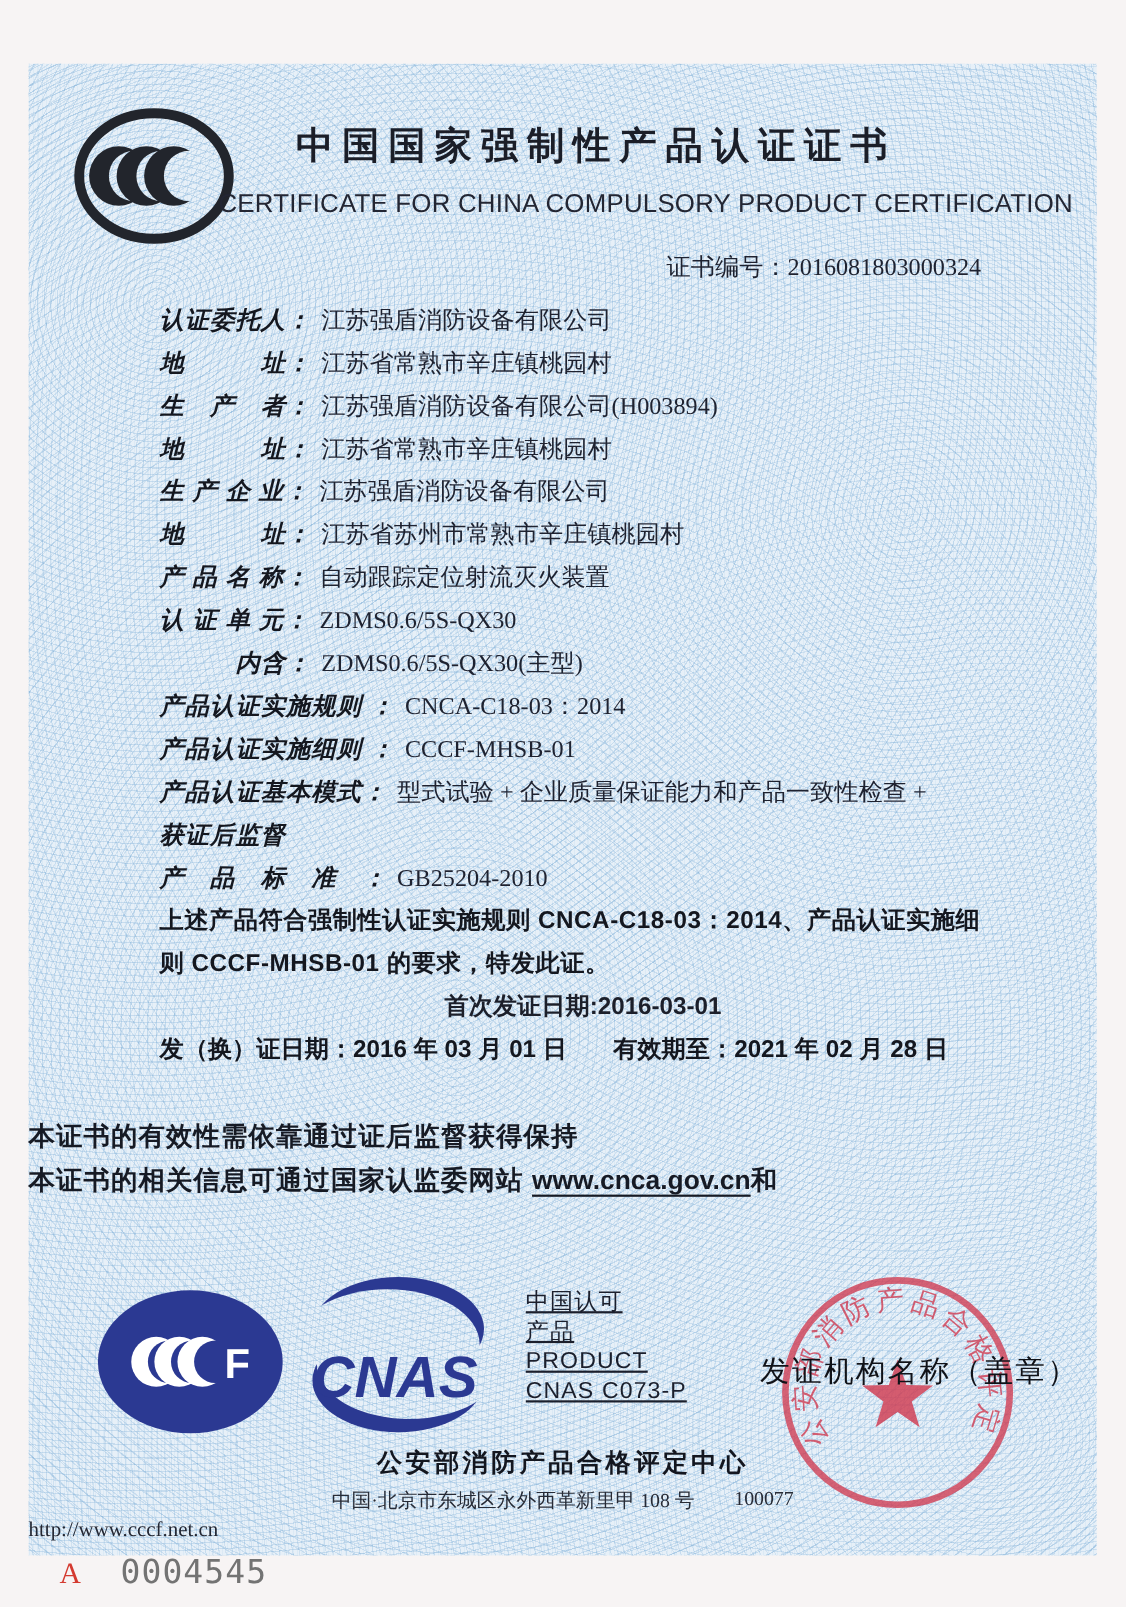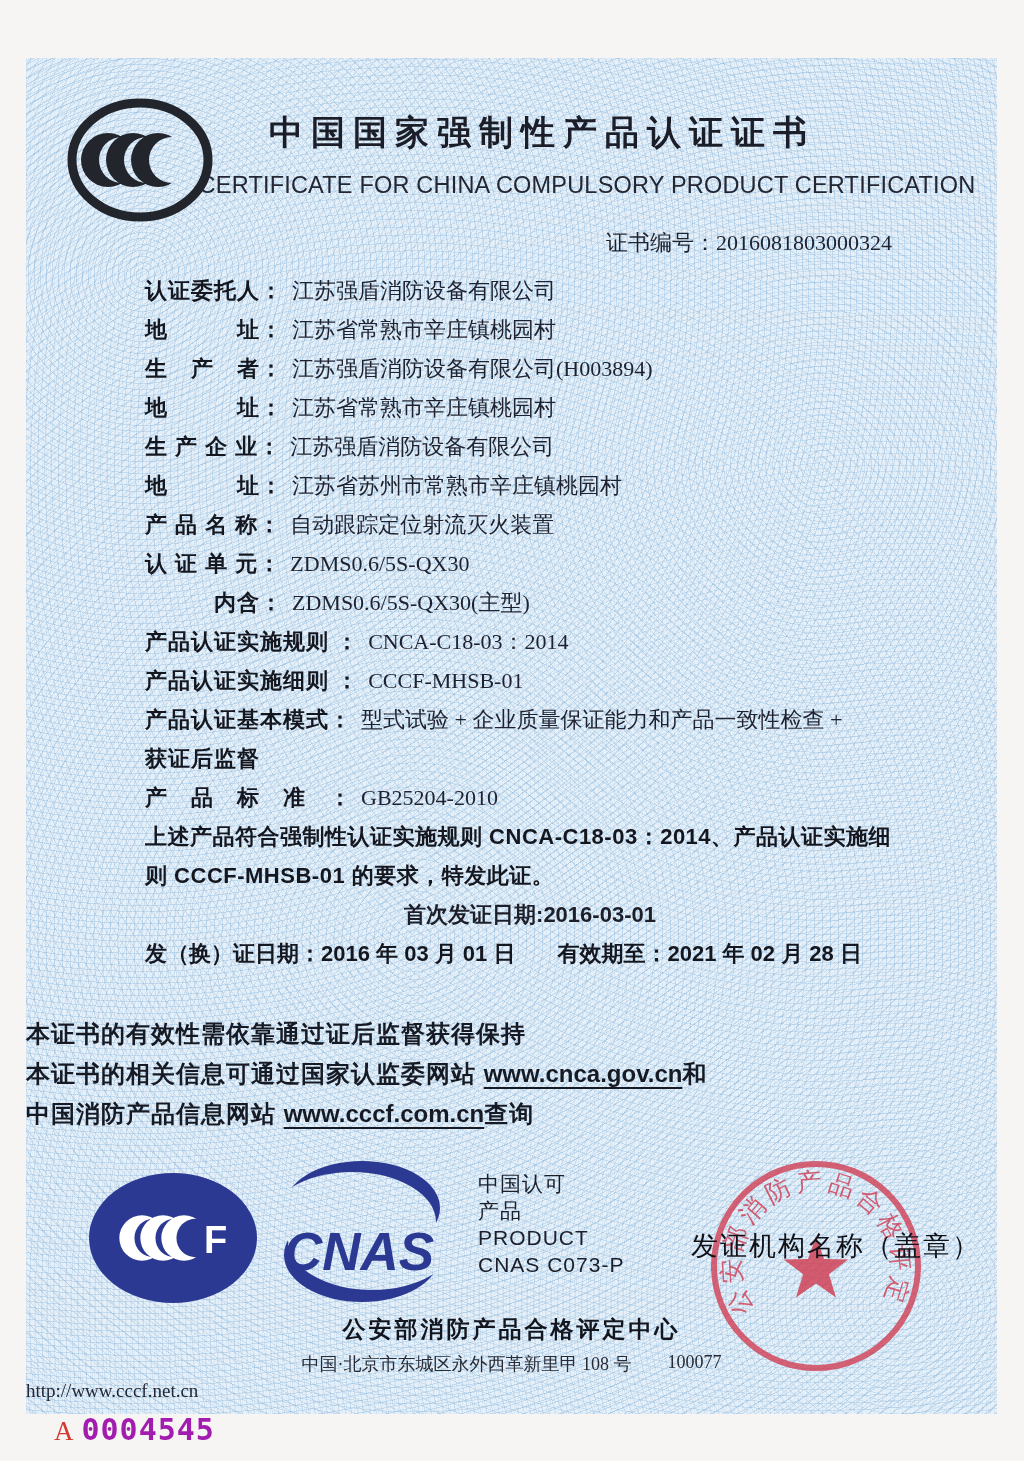--- a/index.html
+++ b/index.html
@@ -35,47 +35,47 @@
     font-size:23.5px; font-weight:400; letter-spacing:0.2px; white-space:nowrap;
     color:#232633; transform-origin:center; 
   }
   .cert-no {
     left:580px; top:170px; font-size:22px; white-space:nowrap;
     font-family:"Liberation Serif", serif; color:#1e2230;
   }
   
   .rows { left:119px; top:213px; width:770px; }
   .row { height:39px; line-height:39px; white-space:nowrap; font-size:22px; }
-  .row .lbl { font-weight:700; letter-spacing:1px; color:#14171f; font-family:"Liberation Sans", sans-serif; }
+  .row .lbl { font-weight:700; letter-spacing:1px; color:#14171f; font-family:"Liberation Sans", sans-serif;font-style:italic; }
   .row .val { font-family:"Liberation Serif", serif; margin-left:9px; color:#1e2230; }
   .row.stmt { font-weight:700; letter-spacing:0.5px; color:#14171f; }
   .row.center { text-align:center; font-weight:700; }
   .row.dates { font-weight:700; color:#14171f; }
   .row.dates .gap { display:inline-block; width:42px; }
   
   .notices { left:0; top:956px; width:971px; }
   .notice-line { height:40px; line-height:40px; font-size:24px; font-weight:700; color:#161a24; letter-spacing:1px; }
   .notice-line .url { font-weight:600; text-decoration:underline; text-underline-offset:5px; letter-spacing:0; }
   
-  .acc-text { left:452px; top:1112px; font-size:21px; line-height:27px; color:#1b1f2c; letter-spacing:1px; }
+  .acc-text { left:452px; top:1112px; font-size:21px; line-height:27px; color:#1b1f2c; letter-spacing:1px;text-decoration:underline; }
   .stamp-caption {
     left:655px; top:1170px; width:300px;
     font-family:"Liberation Serif", serif; font-size:27px; letter-spacing:2px;
     color:#101218; z-index:5; white-space:nowrap;text-align:right;
   }
   
   .footer-org { left:0; top:1256px; width:971px; text-align:center; font-size:23px; font-weight:700; letter-spacing:3px; color:#13161f; }
   .footer-addr { left:0; top:1294px; width:971px; display:flex; justify-content:center; gap:36px;
     font-family:"Liberation Serif", serif; font-size:18px; color:#272b36; }
   .footer-web { left:0; top:1322px; width:971px; text-align:left;
     font-family:"Liberation Serif", serif; font-size:19px; color:#232733; }
   
   .serial { left:54px; top:1412px; white-space:nowrap; }
   .serial .pre { font-family:"Liberation Serif", serif; font-size:27px; color:#d43a30; margin-right:8px; }
-  .serial .dig { font-family:"DejaVu Sans Mono", monospace; font-weight:700; font-size:30px; color:#a21caf; letter-spacing:1px; }
+  .serial .dig { font-family:"DejaVu Sans Mono", monospace; font-weight:400; font-size:30px; color:#737373; letter-spacing:1px;margin-left:28px; }
   svg text { font-family:"Liberation Sans", sans-serif; }
 </style>
 </head>
 <body>
 
 <div class="page">
   <div class="cert">
 
     <svg class="abs" style="left:38px; top:38px;" width="152" height="128" viewBox="0 0 152 128" aria-hidden="true">
       <defs>
@@ -149,23 +149,20 @@
       <div class="row dates">
         <span>发（换）证日期：2016 年 03 月 01 日</span><span class="gap"></span><span>有效期至：2021 年 02 月 28 日</span>
       </div>
     </div>
 
     <div class="abs notices">
       <div class="notice-line">本证书的有效性需依靠通过证后监督获得保持</div>
       <div class="notice-line">
         <span>本证书的相关信息可通过国家认监委网站 </span><span class="url">www.cnca.gov.cn</span><span>和</span>
       </div>
-      <div class="notice-line">
-        <span>中国消防产品信息网站 </span><span class="url">www.cccf.com.cn</span><span>查询</span>
-      </div>
     </div>
 
     <svg class="abs" style="left:60px; top:1112px;" width="174" height="136" viewBox="0 0 174 136" aria-hidden="true">
       <ellipse cx="87" cy="68" rx="84" ry="65" fill="#2b3992"></ellipse>
       <use href="#cres" transform="translate(56,68) scale(0.84)" fill="#ffffff"></use>
       <use href="#cres" transform="translate(77,68) scale(0.84)" fill="#ffffff"></use>
       <use href="#cres" transform="translate(98,68) scale(0.84)" fill="#ffffff"></use>
       <text x="118" y="83" font-size="38" font-weight="bold" fill="#ffffff">F</text>
     </svg>
 

